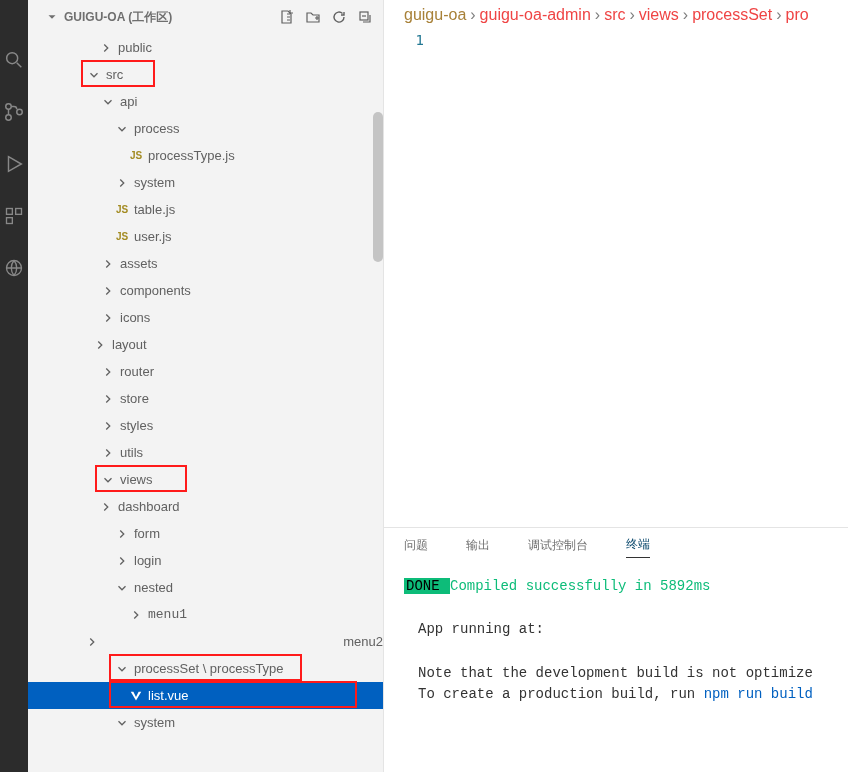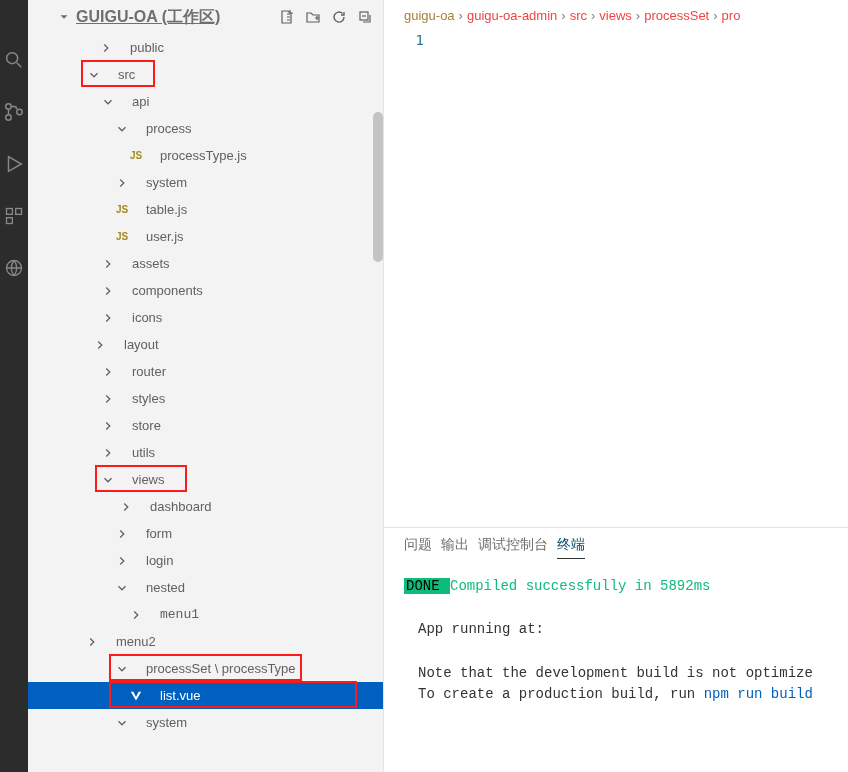--- a/index.html
+++ b/index.html
@@ -1,44 +1,44 @@
 <!DOCTYPE html>
 <html><head>
   <meta charset="utf-8">
   <style>
     * { margin: 0; padding: 0; box-sizing: border-box; }
     body { font-family: "Segoe UI", -apple-system, sans-serif; font-size: 13px; color: #616161; background: #fff; width: 848px; height: 772px; overflow: hidden; display: flex; }
     .activity-bar { width: 28px; background: #2c2c2c; display: flex; flex-direction: column; align-items: center; padding-top: 48px; gap: 28px; }
     .activity-icon { width: 24px; height: 24px; color: #888; display: flex; align-items: center; justify-content: center; }
     .sidebar { width: 356px; background: #f3f3f3; display: flex; flex-direction: column; border-right: 1px solid #e4e4e4; }
-    .sidebar-header { height: 34px; display: flex; align-items: center; padding: 0 10px 0 28px; font-size: 16px; font-weight: 700; color: #6f6f6f; justify-content: space-between; text-decoration: underline; }
+    .sidebar-header { height: 34px; display: flex; align-items: center; padding: 0 10px 0 16px; font-size: 12px; font-weight: 700; color: #6f6f6f; justify-content: space-between; }
     .sidebar-header-left { display: flex; align-items: center; gap: 4px; }
     .sidebar-actions { display: flex; gap: 10px; }
     .sidebar-action { width: 16px; height: 16px; color: #616161; }
     .tree { flex: 1; overflow: auto; position: relative; }
-    .tree-item { height: 27px; display: flex; align-items: center; gap: 16px; cursor: pointer; white-space: nowrap; position: relative; }
+    .tree-item { height: 27px; display: flex; align-items: center; gap: 4px; cursor: pointer; white-space: nowrap; position: relative; }
     .tree-item.active { background: #0060c0; color: #fff; }
     .tree-item.active .icon-vue { color: #fff; }
     .tree-chevron { width: 16px; height: 16px; display: flex; align-items: center; justify-content: center; flex-shrink: 0; }
     .tree-icon { width: 16px; height: 16px; display: flex; align-items: center; justify-content: center; flex-shrink: 0; font-weight: 700; font-size: 10px; }
     .icon-js { color: #a38b22; }
     .icon-vue { color: #3fb984; }
     .tree-label { font-size: 13px; }
     .red-box { position: absolute; border: 2px solid #ff1a1a; pointer-events: none; }
     .scroll-indicator { position: absolute; right: 0; top: 78px; width: 10px; height: 150px; background: #c4c4c4; border-radius: 5px; }
     .editor-area { flex: 1; display: flex; flex-direction: column; background: #fff; }
-    .breadcrumb { height: 22px; display: flex; align-items: center; padding: 8px 20px 0; font-size: 13px; gap: 4px; }
+    .breadcrumb { height: 22px; display: flex; align-items: center; padding: 8px 20px 0; font-size: 16px; gap: 4px; }
     .breadcrumb span { color: #ef4444; }
     .breadcrumb span.crumb-first { color: #a88138; }
     .breadcrumb .sep { color: #808080; }
     .editor-body { flex: 1; display: flex; padding-top: 10px; }
     .line-numbers { width: 58px; text-align: right; padding-right: 18px; color: #237893; font-size: 14px; font-family: Consolas, monospace; }
     .editor-content { flex: 1; }
     .terminal-panel { height: 245px; border-top: 1px solid #e4e4e4; display: flex; flex-direction: column; }
-    .terminal-tabs { height: 38px; display: flex; align-items: center; gap: 9px; padding: 0 20px; font-size: 14px; color: #6f6f6f; }
+    .terminal-tabs { height: 38px; display: flex; align-items: center; gap: 38px; padding: 0 20px; font-size: 12px; color: #6f6f6f; }
     .terminal-tab { cursor: pointer; padding-bottom: 4px; }
     .terminal-tab.active { color: #0c4a6e; border-bottom: 1px solid #333; }
     .terminal-body { flex: 1; padding: 10px 20px; font-family: Consolas, "Courier New", monospace; font-size: 14px; line-height: 1.55; color: #333; overflow: hidden; }
     .term-done { background: #0dbc79; color: #000; padding: 0 2px; }
     .term-green { color: #0dbc79; }
     .term-blue { color: #0060c0; }
     .term-bold { font-weight: 700; }
   </style>
 </head>
 <body>
@@ -210,48 +210,48 @@
           </svg>
         </span>
         <span class="tree-label">router</span>
       </div>
       <div class="tree-item" style="padding-left: 72px;">
         <span class="tree-chevron">
           <svg viewBox="0 0 16 16" width="14" height="14" fill="none" stroke="currentColor" stroke-width="1.5">
             <path d="M6 4l4 4-4 4"></path>
           </svg>
         </span>
+        <span class="tree-label">store</span>
+      </div>
+      <div class="tree-item" style="padding-left: 72px;">
+        <span class="tree-chevron">
+          <svg viewBox="0 0 16 16" width="14" height="14" fill="none" stroke="currentColor" stroke-width="1.5">
+            <path d="M6 4l4 4-4 4"></path>
+          </svg>
+        </span>
         <span class="tree-label">styles</span>
-      </div>
-      <div class="tree-item" style="padding-left: 72px;">
-        <span class="tree-chevron">
-          <svg viewBox="0 0 16 16" width="14" height="14" fill="none" stroke="currentColor" stroke-width="1.5">
-            <path d="M6 4l4 4-4 4"></path>
-          </svg>
-        </span>
-        <span class="tree-label">store</span>
       </div>
       <div class="tree-item" style="padding-left: 72px;">
         <span class="tree-chevron">
           <svg viewBox="0 0 16 16" width="14" height="14" fill="none" stroke="currentColor" stroke-width="1.5">
             <path d="M6 4l4 4-4 4"></path>
           </svg>
         </span>
         <span class="tree-label">utils</span>
       </div>
       <div class="tree-item" style="padding-left: 72px;">
         <span class="tree-chevron">
           <svg viewBox="0 0 16 16" width="14" height="14" fill="none" stroke="currentColor" stroke-width="1.5">
             <path d="M4 6l4 4 4-4"></path>
           </svg>
         </span>
         <span class="tree-label">views</span>
         <div class="red-box" style="left:67px;top:-1px;width:92px;height:27px"></div>
       </div>
-      <div class="tree-item" style="padding-left: 90px;">
+      <div class="tree-item" style="padding-left: 54px; margin-left: 16px;">
         <span class="tree-chevron">
           <svg viewBox="0 0 16 16" width="14" height="14" fill="none" stroke="currentColor" stroke-width="1.5">
             <path d="M6 4l4 4-4 4"></path>
           </svg>
         </span>
         <span class="tree-label">dashboard</span>
       </div>
       <div class="tree-item" style="padding-left: 86px;">
         <span class="tree-chevron">
           <svg viewBox="0 0 16 16" width="14" height="14" fill="none" stroke="currentColor" stroke-width="1.5">
@@ -277,21 +277,21 @@
         <span class="tree-label">nested</span>
       </div>
       <div class="tree-item" style="padding-left: 100px; font-family: Liberation Mono, monospace;">
         <span class="tree-chevron">
           <svg viewBox="0 0 16 16" width="14" height="14" fill="none" stroke="currentColor" stroke-width="1.5">
             <path d="M6 4l4 4-4 4"></path>
           </svg>
         </span>
         <span class="tree-label">menu1</span>
       </div>
-      <div class="tree-item" style="padding-left: 56px;">
+      <div class="tree-item" style="padding-left: 56px; justify-content: space-between;">
         <span class="tree-chevron">
           <svg viewBox="0 0 16 16" width="14" height="14" fill="none" stroke="currentColor" stroke-width="1.5">
             <path d="M6 4l4 4-4 4"></path>
           </svg>
         </span>
         <span class="tree-label">menu2</span>
       </div>
       <div class="tree-item" style="padding-left: 86px;">
         <span class="tree-chevron">
           <svg viewBox="0 0 16 16" width="14" height="14" fill="none" stroke="currentColor" stroke-width="1.5">

